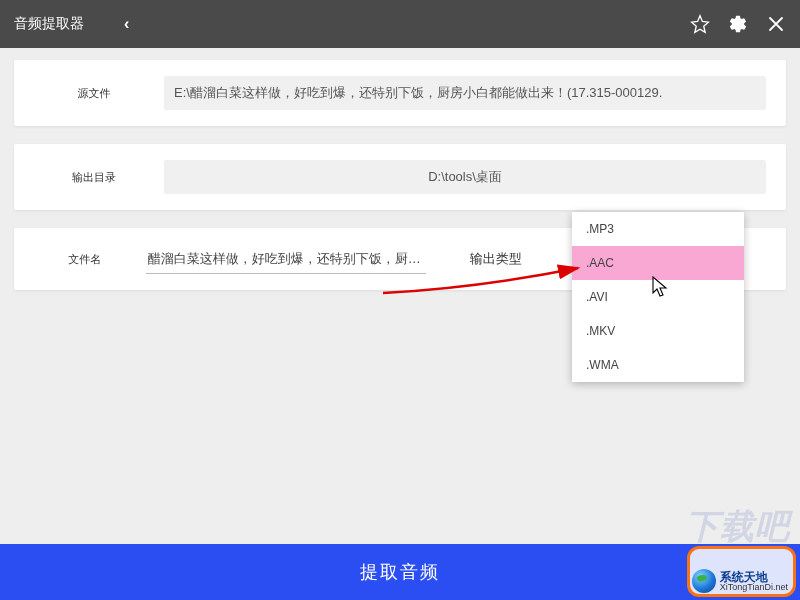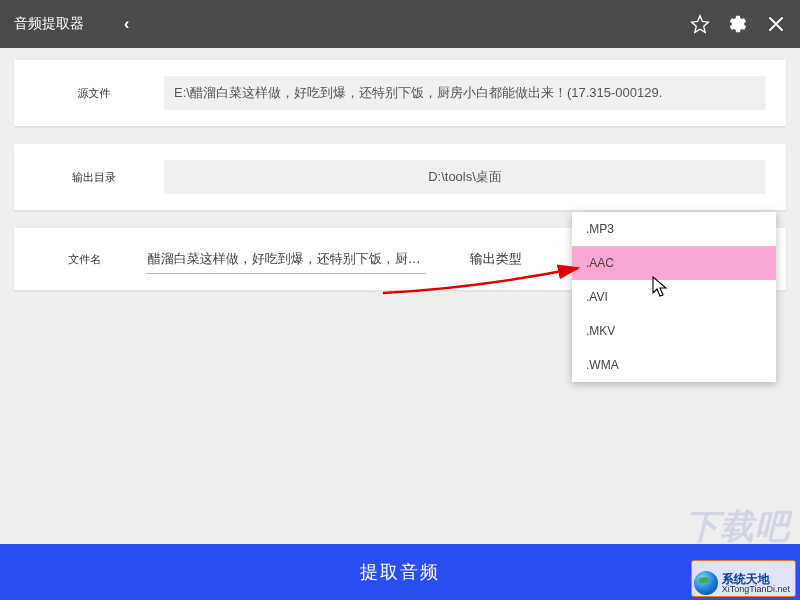--- a/index.html
+++ b/index.html
@@ -36,41 +36,41 @@
   .filename-row { display: flex; align-items: center; width: 100%; }
   .filename-input {
     flex: 1; height: 30px; border: none; border-bottom: 1px solid #bbb; font-size: 13px;
     padding: 0 2px; background: transparent; color: #444; outline: none;
     white-space: nowrap; overflow: hidden; text-overflow: ellipsis; max-width: 280px;
   }
   .type-label { width: 100px; text-align: center; font-size: 13px; color: #333; margin-left: 20px; }
   .type-box { width: 170px; }
 
   .dropdown {
-    position: absolute; top: 212px; left: 572px; width: 204px; background: #fff;
+    position: absolute; top: 212px; left: 572px; width: 172px; background: #fff;
     box-shadow: 0 2px 8px rgba(0,0,0,.25); z-index: 20;
   }
   .dropdown-item {
     height: 34px; display: flex; align-items: center; padding: 0 14px; font-size: 12px; color: #444; cursor: pointer;
   }
   .dropdown-item.hover { background: #f9a8d4; }
 
   .extract-btn {
     position: absolute; left: 0; right: 0; bottom: 0; height: 56px; background: #2b4ef2;
     color: #fff; font-size: 18px; display: flex; align-items: center; justify-content: center;
     cursor: pointer; letter-spacing: 2px;
   }
 
   .arrow-svg { position: absolute; top: 238px; left: 378px; z-index: 25; pointer-events: none; }
 
   .cursor { position: absolute; top: 276px; left: 652px; z-index: 30; pointer-events: none; }
 
   .watermark {
     position: absolute; right: 4px; bottom: 3px; z-index: 40; display: flex; align-items: center;
-    background: rgba(255,255,255,.85); border: 1px solid #f97316; border-radius: 3px; padding: 10px 5px 1px 2px;
+    background: rgba(255,255,255,.85); border: 3px solid #f97316; border-radius: 12px; padding: 20px 5px 1px 2px;
     font-size: 10px; line-height: 1; gap: 4px;
   }
   .wm-globe { width: 24px; height: 24px; border-radius: 50%; background: radial-gradient(circle at 35% 30%, #7dd3ff 0%, #1e78d6 55%, #0b3d91 100%); position: relative; flex-shrink: 0; }
   .wm-globe::after { content:""; position:absolute; top:6px; left:5px; width:10px; height:6px; background:#3cb043; border-radius:40% 60% 50% 50%; transform: rotate(-15deg); }
   .wm-text { display: flex; flex-direction: column; }
   .wm-title { font-size: 12px; font-weight: bold; color: #0b3d91; font-family: "KaiTi","STKaiti",serif; }
   .wm-url { font-size: 9px; color: #333; }
 
   .faded-bg-text { position:absolute; right: 10px; bottom: 50px; font-size: 34px; font-weight: bold; color: rgba(0,30,160,.12); font-style: italic; letter-spacing: 1px; pointer-events:none;}
 </style>

